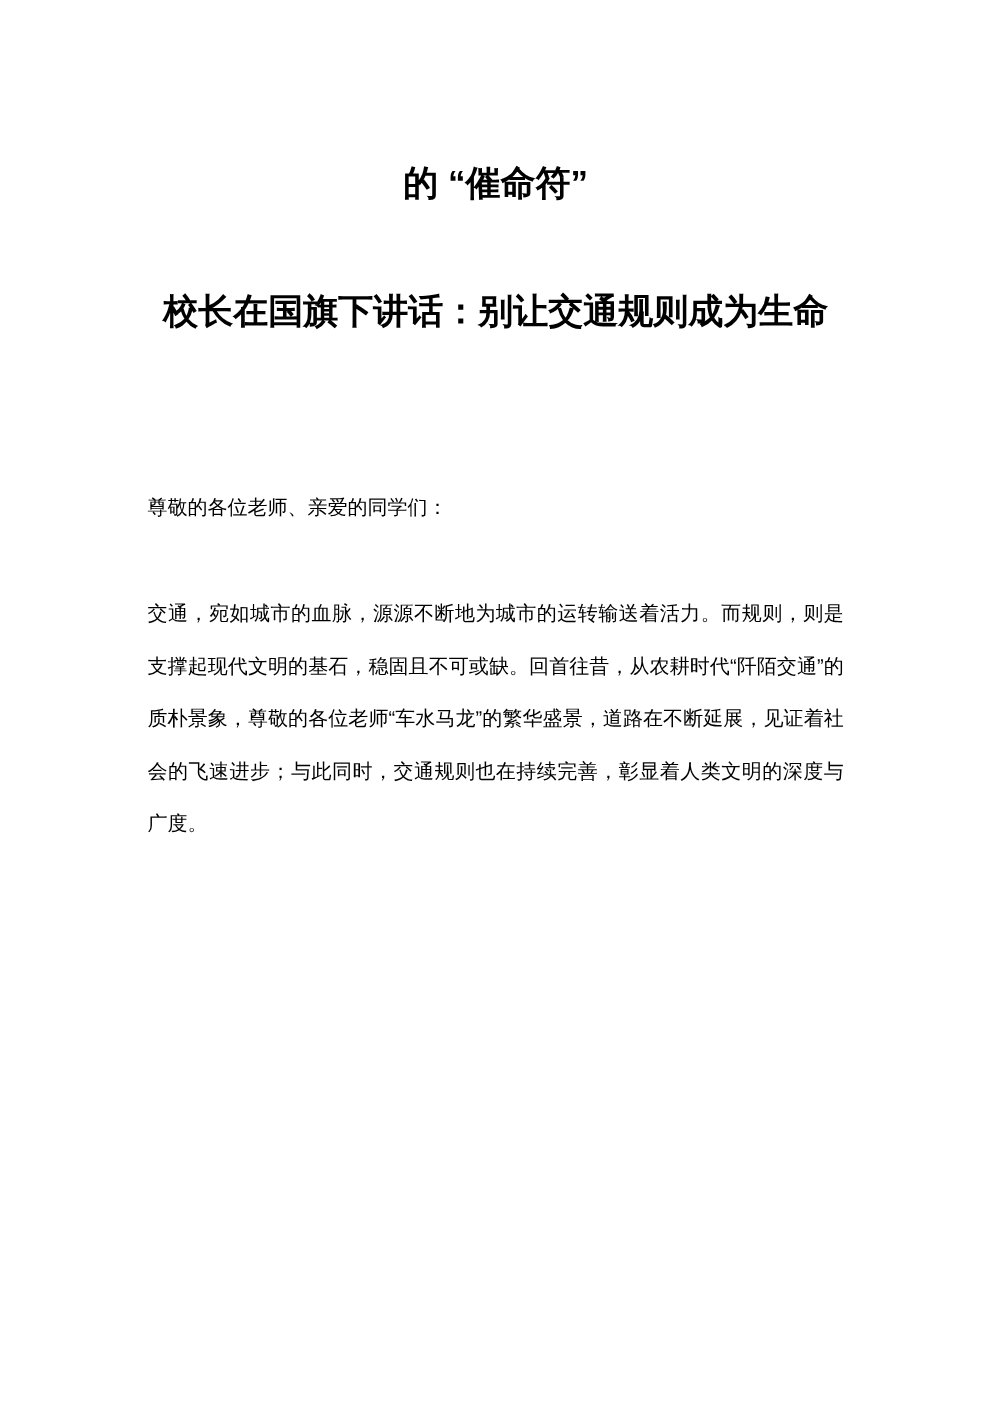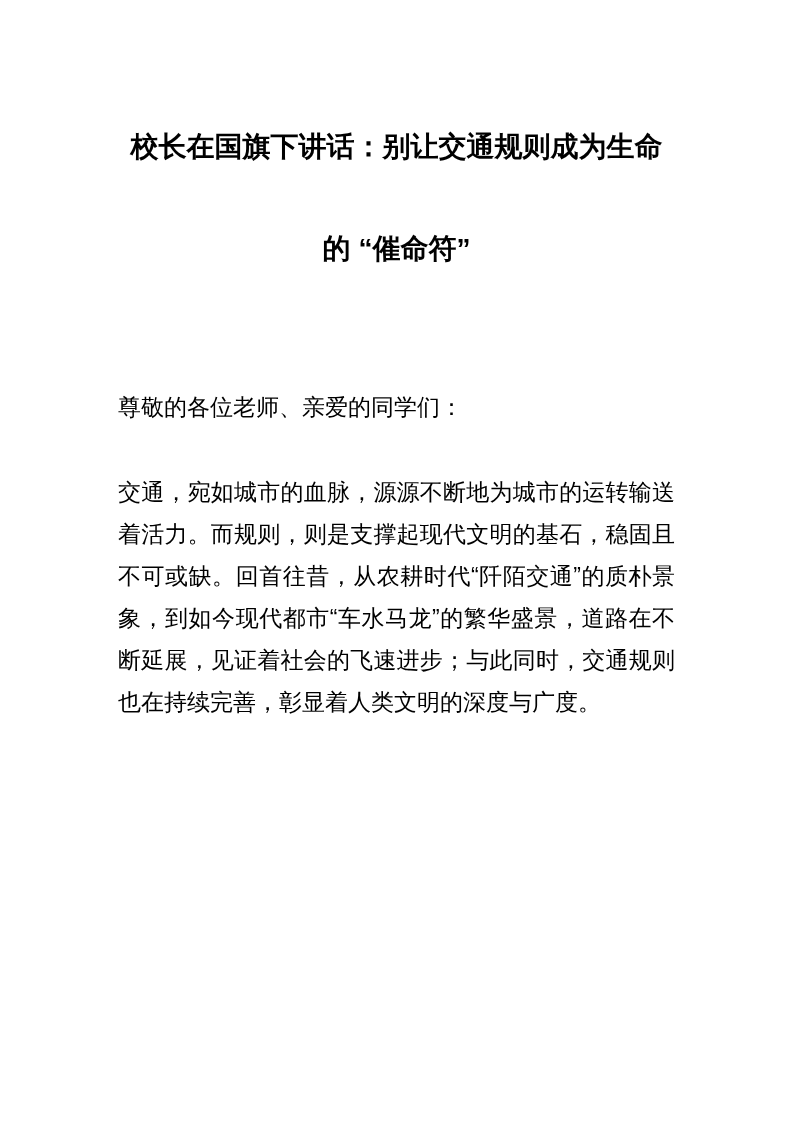--- a/index.html
+++ b/index.html
@@ -28,35 +28,35 @@
     color: #000000;
   }
   .doc-title .title-line {
     display: block;
   }
   .doc-body {
     margin-top: 86px;
   }
   .doc-body p {
     margin: 0 0 43px 0;
-    font-size: 23px;
+    font-size: 16px;
     line-height: 42px;
     text-align: justify;
     word-break: break-all;
     color: #000000;
   }
 </style>
 </head>
 <body>
 
 <div class="page">
 
   <h1 class="doc-title">
+    <span class="title-line">的 “催命符”</span>
     <span class="title-line">校长在国旗下讲话：别让交通规则成为生命</span>
-    <span class="title-line">的 “催命符”</span>
   </h1>
 
   <div class="doc-body">
     <p>尊敬的各位老师、亲爱的同学们：</p>
-    <p>交通，宛如城市的血脉，源源不断地为城市的运转输送着活力。而规则，则是支撑起现代文明的基石，稳固且不可或缺。回首往昔，从农耕时代“阡陌交通”的质朴景象，到如今现代都市“车水马龙”的繁华盛景，道路在不断延展，见证着社会的飞速进步；与此同时，交通规则也在持续完善，彰显着人类文明的深度与广度。</p>
+    <p>交通，宛如城市的血脉，源源不断地为城市的运转输送着活力。而规则，则是支撑起现代文明的基石，稳固且不可或缺。回首往昔，从农耕时代“阡陌交通”的质朴景象，尊敬的各位老师“车水马龙”的繁华盛景，道路在不断延展，见证着社会的飞速进步；与此同时，交通规则也在持续完善，彰显着人类文明的深度与广度。</p>
   </div>
 
 </div>
 
 </body></html>

